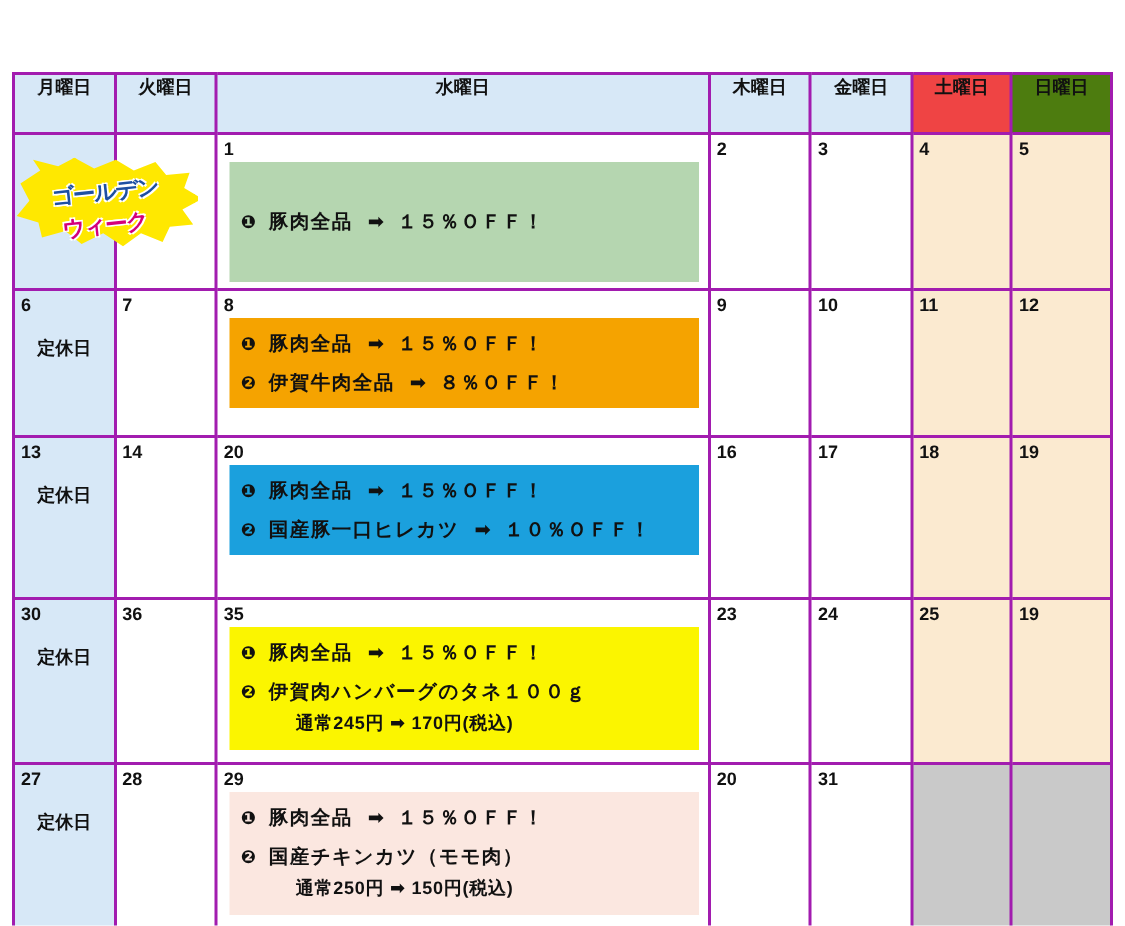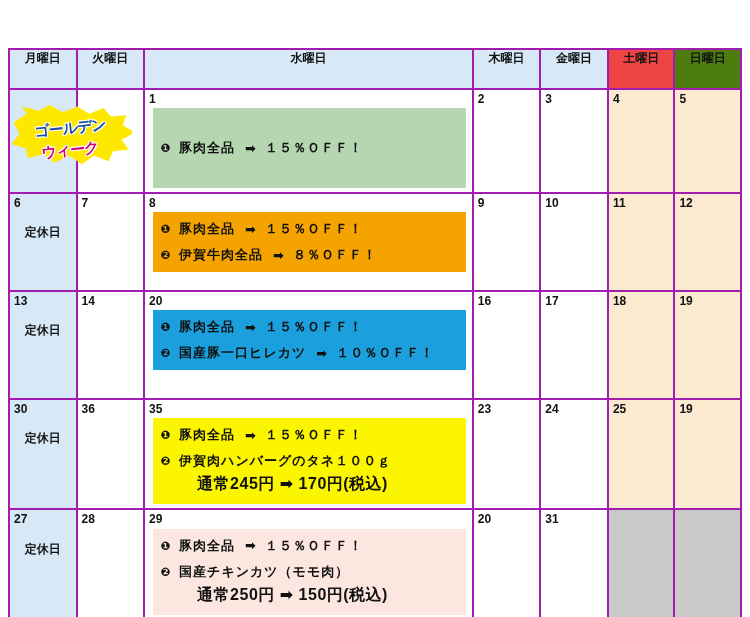--- a/index.html
+++ b/index.html
@@ -82,21 +82,21 @@
     white-space:nowrap;
   }
   .bullet{
     display:inline-block;width:14px;text-align:center;margin-right:6px;
     font-size:12px;
   }
   .item{display:inline-block;}
   .arrow{margin:0 8px 0 10px;color:#111;}
   .off{display:inline-block;}
   .sub{
-    font-size:16px;font-weight:bold;color:#111;
+    font-size:12px;font-weight:bold;color:#111;
     padding:0 0 5px 44px;letter-spacing:0.5px;white-space:nowrap;
   }
 
   .bg-green{background:#b5d6b0;}
   .bg-orange{background:#f5a300;}
   .bg-blue{background:#1ba0dd;}
   .bg-yellow{background:#fbf500;}
   .bg-pink{background:#fbe7e0;}
 
   .blk{height:72px;display:flex;flex-direction:column;justify-content:center;}

